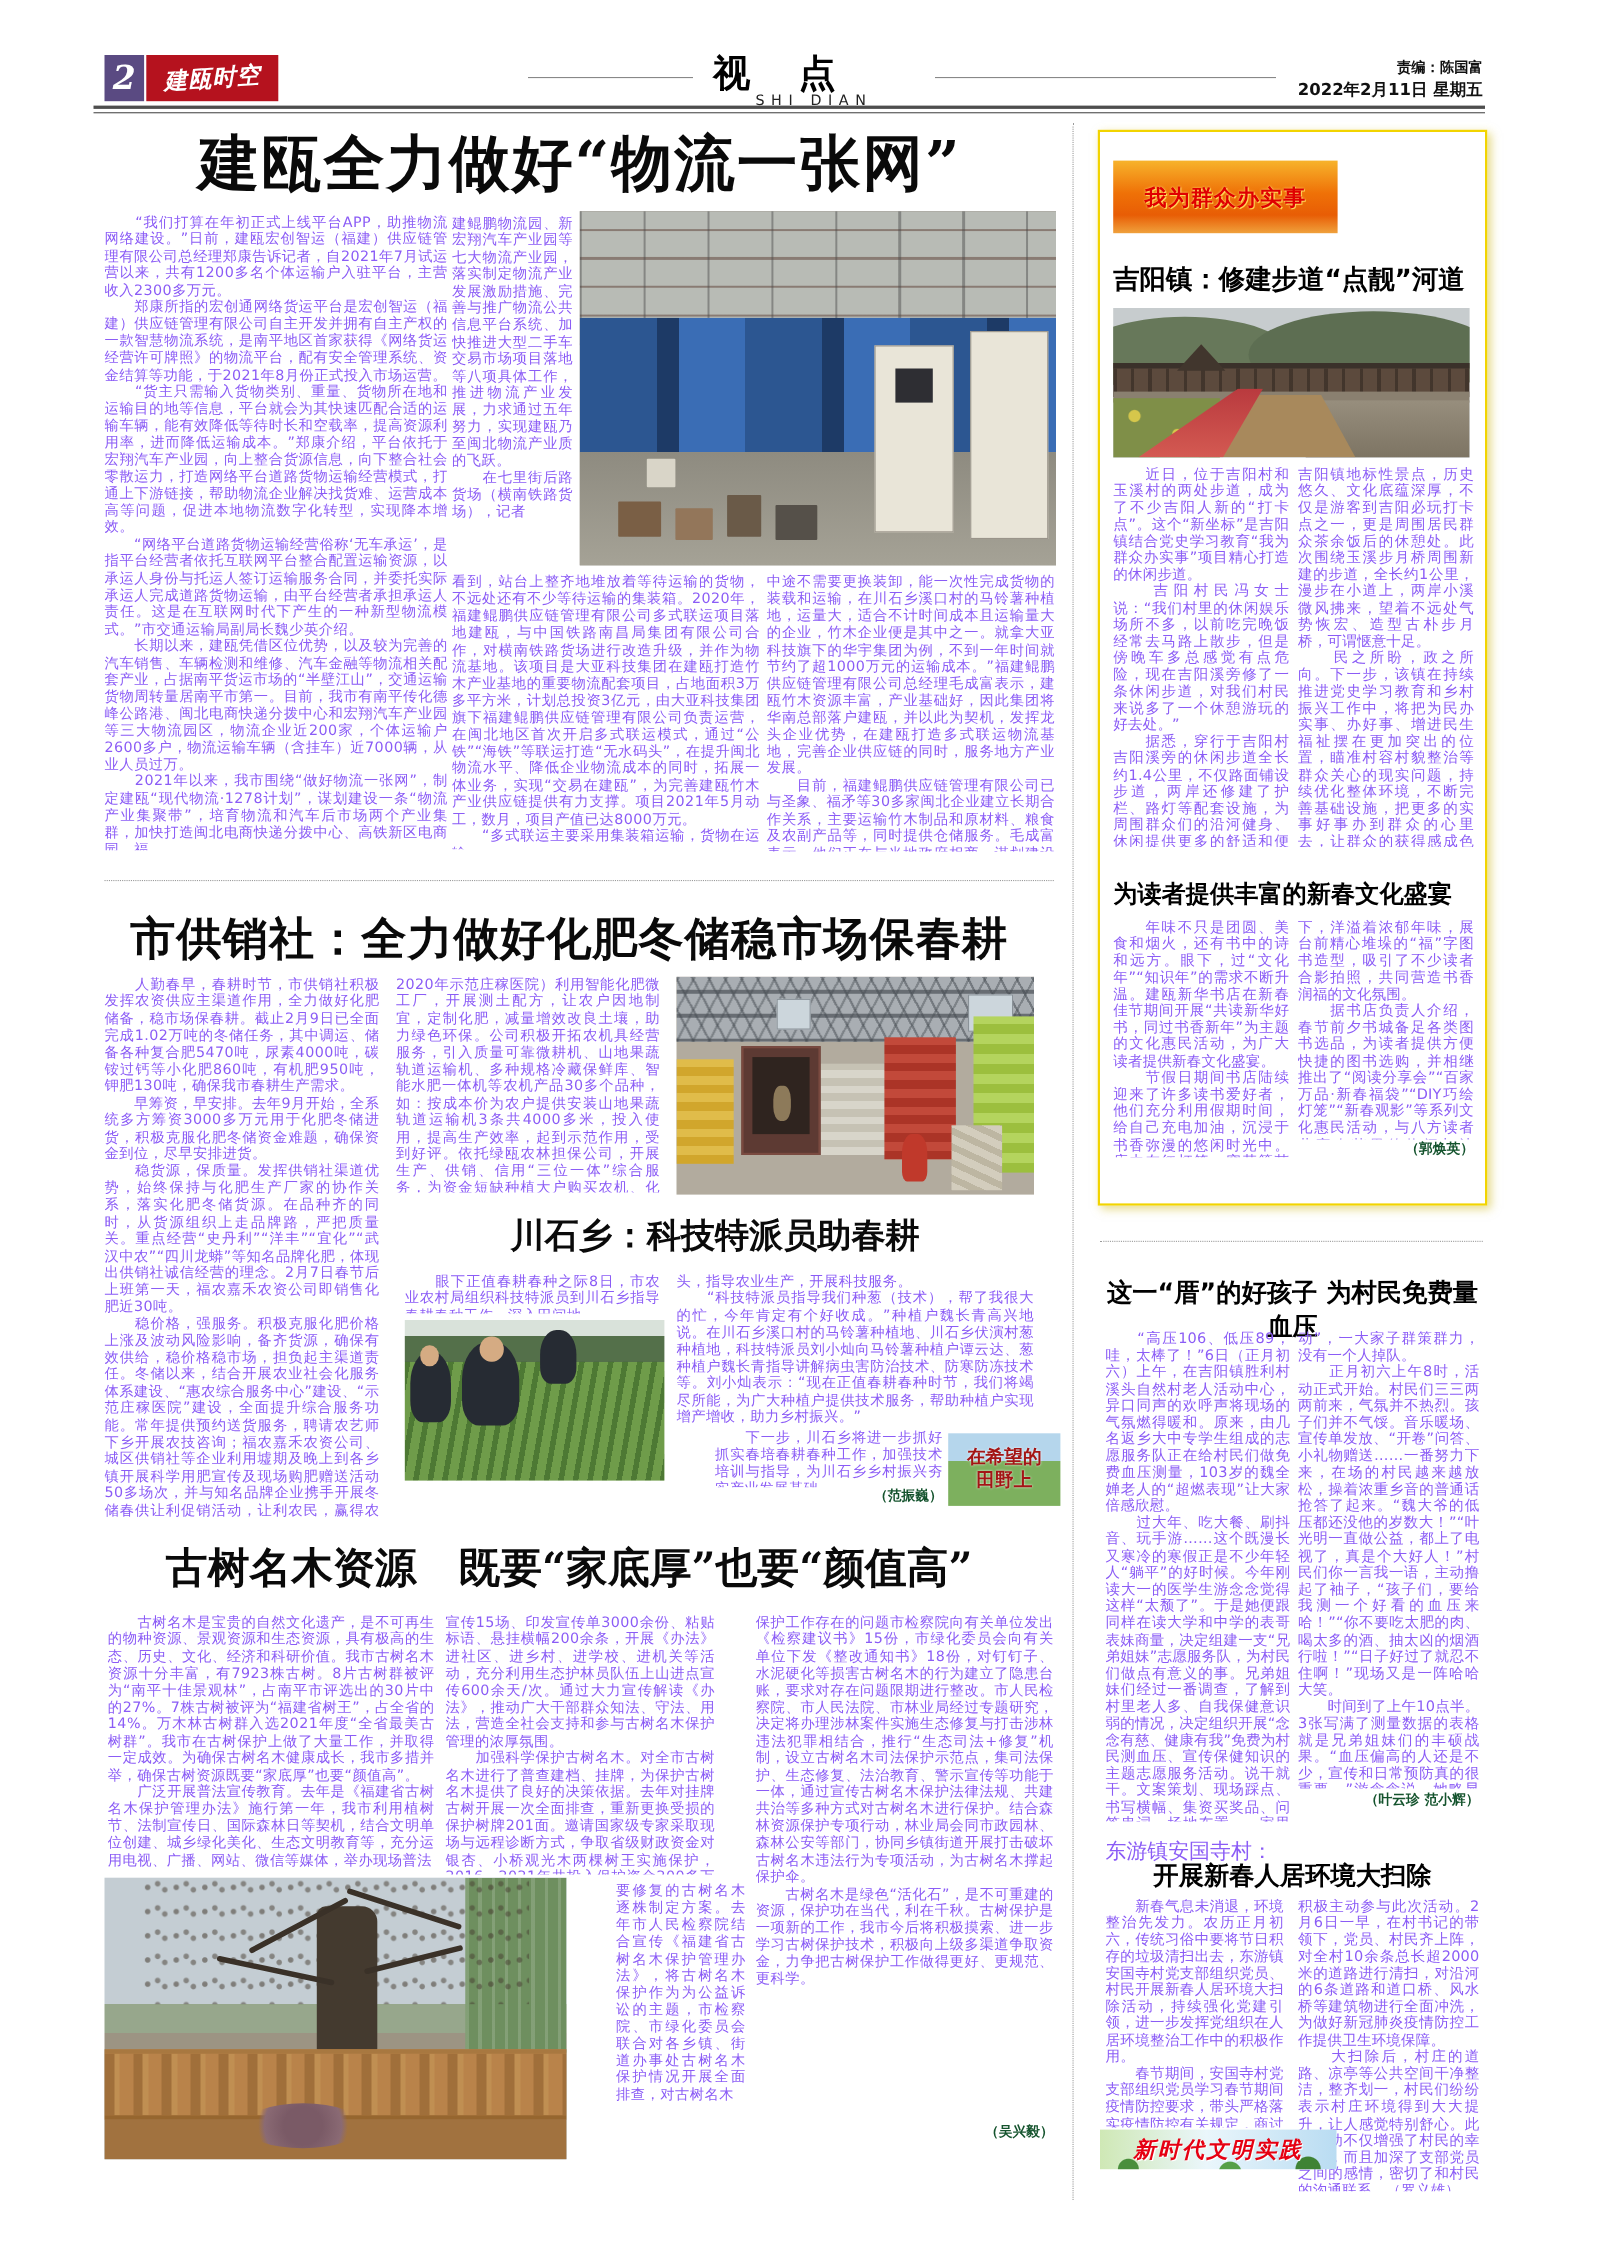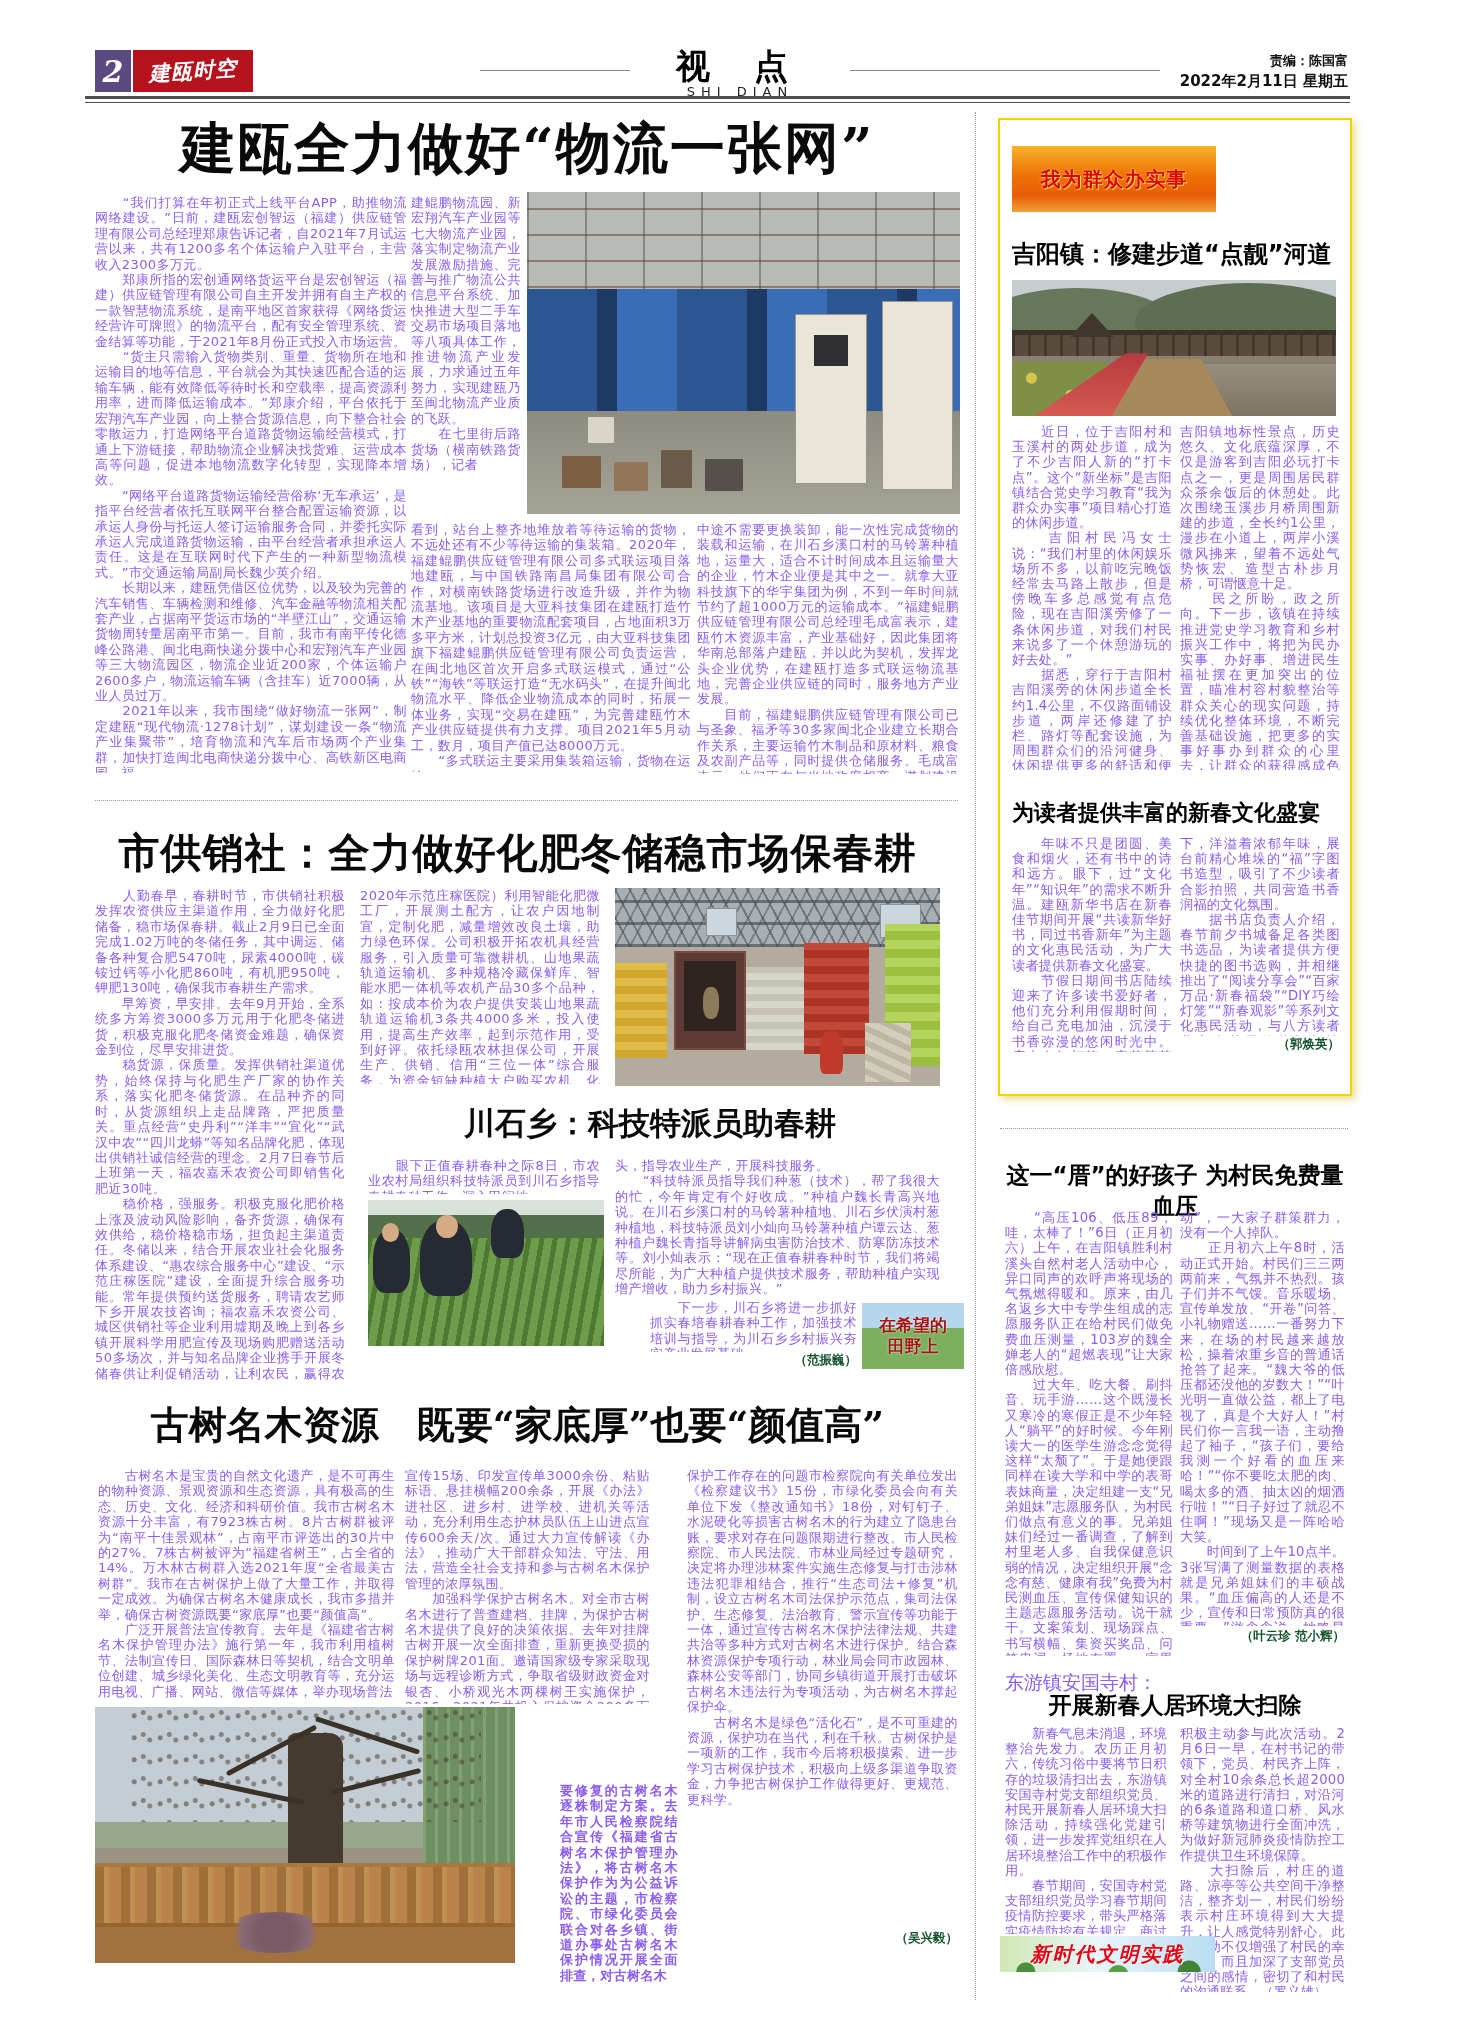--- a/index.html
+++ b/index.html
@@ -7,21 +7,21 @@
         font-family:"DejaVu Sans",sans-serif;color:#1c1c1c;overflow:hidden;}
   .abs{position:absolute;}
   
   .pgnum{left:95px;top:50px;width:36px;height:42px;background:#5a4a82;color:#fff;
          font-family:"DejaVu Serif",serif;font-style:italic;font-size:30px;font-weight:bold;
          display:flex;align-items:center;justify-content:center;}
   .mast{left:133px;top:50px;width:120px;height:42px;background:#b5121e;color:#fff;
         display:flex;align-items:center;justify-content:center;font-size:21px;font-weight:bold;
         font-style:italic;letter-spacing:1px;transform:none;}
   .mast span{display:inline-block;transform:rotate(-4deg);}
-  .sec-title{left:640px;top:44px;width:200px;text-align:center;font-size:34px;font-weight:900;
+  .sec-title{left:612px;top:44px;width:200px;text-align:center;font-size:34px;font-weight:900;
              letter-spacing:16px;color:#000;}
   .sec-py{left:640px;top:84px;width:200px;text-align:center;font-size:13px;letter-spacing:6px;color:#222;}
   .hline{height:1px;background:#888;}
   .ed{right:128px;top:52px;text-align:right;font-size:13px;font-weight:bold;color:#111;}
   .dateline{right:128px;top:72px;text-align:right;font-size:15px;font-weight:bold;color:#111;}
   .dblrule{left:85px;top:96px;width:1265px;border-top:3px solid #4e4e4e;border-bottom:1.5px solid #4e4e4e;height:3px;}
   
   .body-col{font-size:13px;line-height:15.4px;letter-spacing:.4px;text-align:justify;
             text-justify:inter-ideograph;color:#8b5cf6;overflow:hidden;}
   .body-col p{margin:0;}
@@ -226,21 +226,21 @@
 
   <div class="abs headline h-gs">古树名木资源　既要“家底厚”也要“颜值高”</div>
   <div class="abs body-col" style="left:98px;top:1468px;width:297px;height:236px;">
       <p>　　古树名木是宝贵的自然文化遗产，是不可再生的物种资源、景观资源和生态资源，具有极高的生态、历史、文化、经济和科研价值。我市古树名木资源十分丰富，有7923株古树。8片古树群被评为“南平十佳景观林”，占南平市评选出的30片中的27%。7株古树被评为“福建省树王”，占全省的14%。万木林古树群入选2021年度“全省最美古树群”。我市在古树保护上做了大量工作，并取得一定成效。为确保古树名木健康成长，我市多措并举，确保古树资源既要“家底厚”也要“颜值高”。</p>
       <p>　　广泛开展普法宣传教育。去年是《福建省古树名木保护管理办法》施行第一年，我市利用植树节、法制宣传日、国际森林日等契机，结合文明单位创建、城乡绿化美化、生态文明教育等，充分运用电视、广播、网站、微信等媒体，举办现场普法</p>
     </div>
   <div class="abs body-col" style="left:405px;top:1468px;width:245px;height:236px;">
       <p>宣传15场、印发宣传单3000余份、粘贴标语、悬挂横幅200余条，开展《办法》进社区、进乡村、进学校、进机关等活动，充分利用生态护林员队伍上山进点宣传600余天/次。通过大力宣传解读《办法》，推动广大干部群众知法、守法、用法，营造全社会支持和参与古树名木保护管理的浓厚氛围。</p>
       <p>　　加强科学保护古树名木。对全市古树名木进行了普查建档、挂牌，为保护古树名木提供了良好的决策依据。去年对挂牌古树开展一次全面排查，重新更换受损的保护树牌201面。邀请国家级专家采取现场与远程诊断方式，争取省级财政资金对银杏、小桥观光木两棵树王实施保护，2016—2021年共投入保护资金200多万元，对古树进行支撑、扶正、加固等修复。去年对需</p>
     </div>
-  <div class="abs body-col" style="left:560px;top:1783px;width:118px;height:250px;font-weight:bold;">
+  <div class="abs body-col" style="left:560px;top:1712px;width:118px;height:250px;">
       <p>要修复的古树名木逐株制定方案。去年市人民检察院结合宣传《福建省古树名木保护管理办法》，将古树名木保护作为为公益诉讼的主题，市检察院、市绿化委员会联合对各乡镇、街道办事处古树名木保护情况开展全面排查，对古树名木</p>
     </div>
   <div class="abs body-col" style="left:687px;top:1468px;width:271px;height:460px;">
       <p>保护工作存在的问题市检察院向有关单位发出《检察建议书》15份，市绿化委员会向有关单位下发《整改通知书》18份，对钉钉子、水泥硬化等损害古树名木的行为建立了隐患台账，要求对存在问题限期进行整改。市人民检察院、市人民法院、市林业局经过专题研究，决定将办理涉林案件实施生态修复与打击涉林违法犯罪相结合，推行“生态司法+修复”机制，设立古树名木司法保护示范点，集司法保护、生态修复、法治教育、警示宣传等功能于一体，通过宣传古树名木保护法律法规、共建共治等多种方式对古树名木进行保护。结合森林资源保护专项行动，林业局会同市政园林、森林公安等部门，协同乡镇街道开展打击破坏古树名木违法行为专项活动，为古树名木撑起保护伞。</p>
       <p>　　古树名木是绿色“活化石”，是不可重建的资源，保护功在当代，利在千秋。古树保护是一项新的工作，我市今后将积极摸索、进一步学习古树保护技术，积极向上级多渠道争取资金，力争把古树保护工作做得更好、更规范、更科学。</p>
     </div>
   <div class="abs byline" style="left:687px;top:1930px;width:271px;">（吴兴毅）</div>
 
   <div class="abs photo ph-tree" style="left:95px;top:1707px;width:420px;height:256px;">
     <div class="tr-bamboo"></div>

